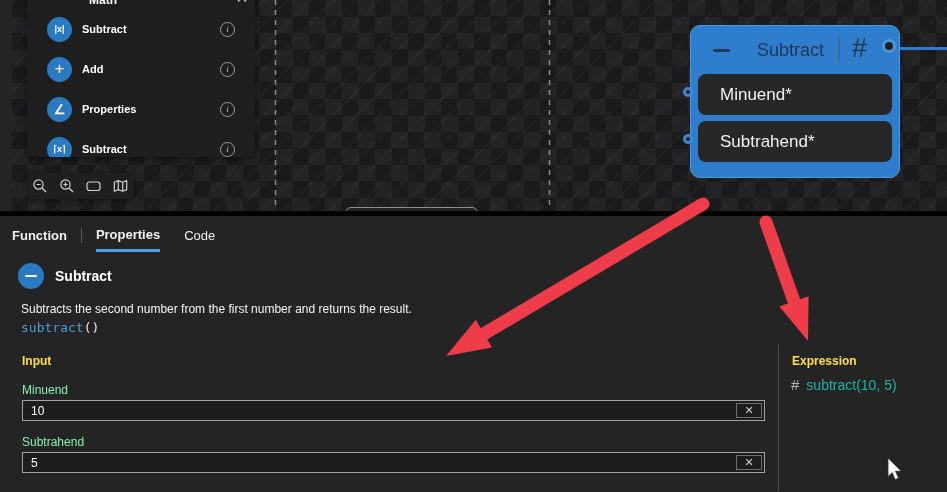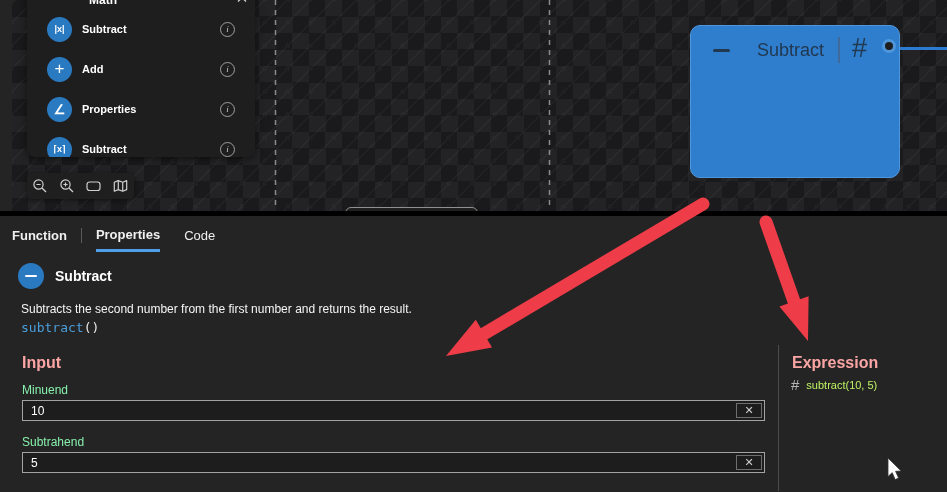--- a/index.html
+++ b/index.html
@@ -97,36 +97,36 @@
   .fn-header-ic {
     width:26px; height:26px; border-radius:50%; background:#2a7ac2;
     display:flex; align-items:center; justify-content:center;
   }
   .fn-header-ic .bar { width:12px; height:2.5px; background:#fff; border-radius:1px; }
   .fn-header-title { color:#ffffff; font-size:14px; font-weight:bold; margin-left:11px; }
   .fn-desc { position:absolute; left:21px; top:86px; color:#f5f5f5; font-size:12px; }
   .fn-sig { position:absolute; left:21px; top:104px; font-family:"DejaVu Sans Mono", monospace; font-size:13px; }
   .fn-sig .name { color:#4a9edb; }
   .fn-sig .parens { color:#e8e8e8; }
-  .sec-title { position:absolute; color:#fca5a5; font-size:16px; font-weight:bold; }
+  .sec-title { position:absolute; color:#fde047; font-size:12px; font-weight:bold; }
   .field-label { position:absolute; color:#86efac; font-size:12px; }
   .text-field {
     position:absolute; left:22px; width:743px; height:21px;
     background:#1d1d1d; border:1px solid #a3a3a3; color:#fff; font-size:12px;
     font-family:"Liberation Sans", sans-serif; padding:0 30px 0 8px; outline:none;
   }
   .clear-btn {
     position:absolute; left:736px; width:26px; height:15px; border:1px solid #6e6e6e;
     background:#1d1d1d; color:#cfcfcf; font-size:11px; line-height:13px; text-align:center;
     cursor:pointer;
   }
   .v-div { position:absolute; left:778px; top:129px; width:1px; height:146px; background:#4d4d4d; }
   .expr-row { position:absolute; left:791px; top:160px; display:flex; align-items:center; }
   .expr-hash { color:#b5b5b5; font-size:15px; font-weight:300; }
-  .expr-val { color:#bef264; font-size:11px; margin-left:7px; }
+  .expr-val { color:#14b8a6; font-size:14px; margin-left:7px; }
   
   #overlay { position:absolute; left:0; top:0; width:947px; height:492px; pointer-events:none; }
 </style>
 </head>
 <body>
 
 <div id="page">
 
   <div id="canvas">
     <svg id="canvas-lines" width="947" height="211">
@@ -198,20 +198,28 @@
 
     <div class="edge-line"></div>
 
     <div class="map-node">
       <div class="node-header">
         <div class="node-minus"></div>
         <div class="node-title">Subtract</div>
         <div class="node-divider"></div>
         <div class="node-hash">#</div>
         <div class="out-handle"></div>
+      </div>
+      <div class="node-row">
+        <div class="in-handle"></div>
+        <span>Minuend*</span>
+      </div>
+      <div class="node-row">
+        <div class="in-handle"></div>
+        <span>Subtrahend*</span>
       </div>
     </div>
   </div>
 
   <div id="separator"></div>
 
   <div id="panel">
     <div class="tabs">
       <div class="tab bold">Function</div>
       <div class="tab-div"></div>

